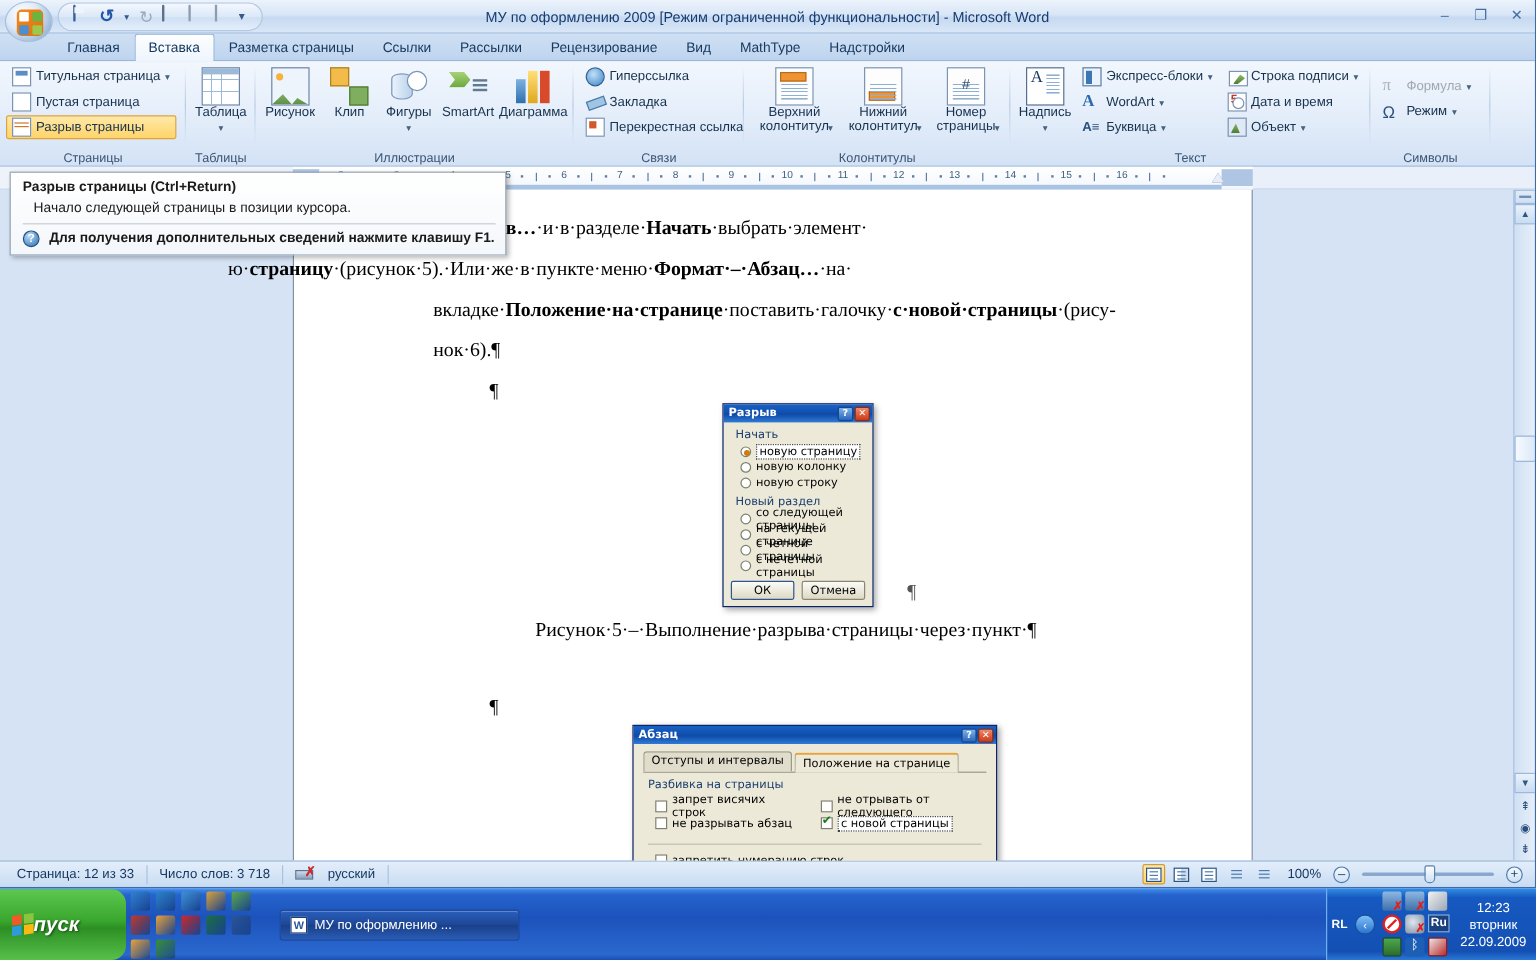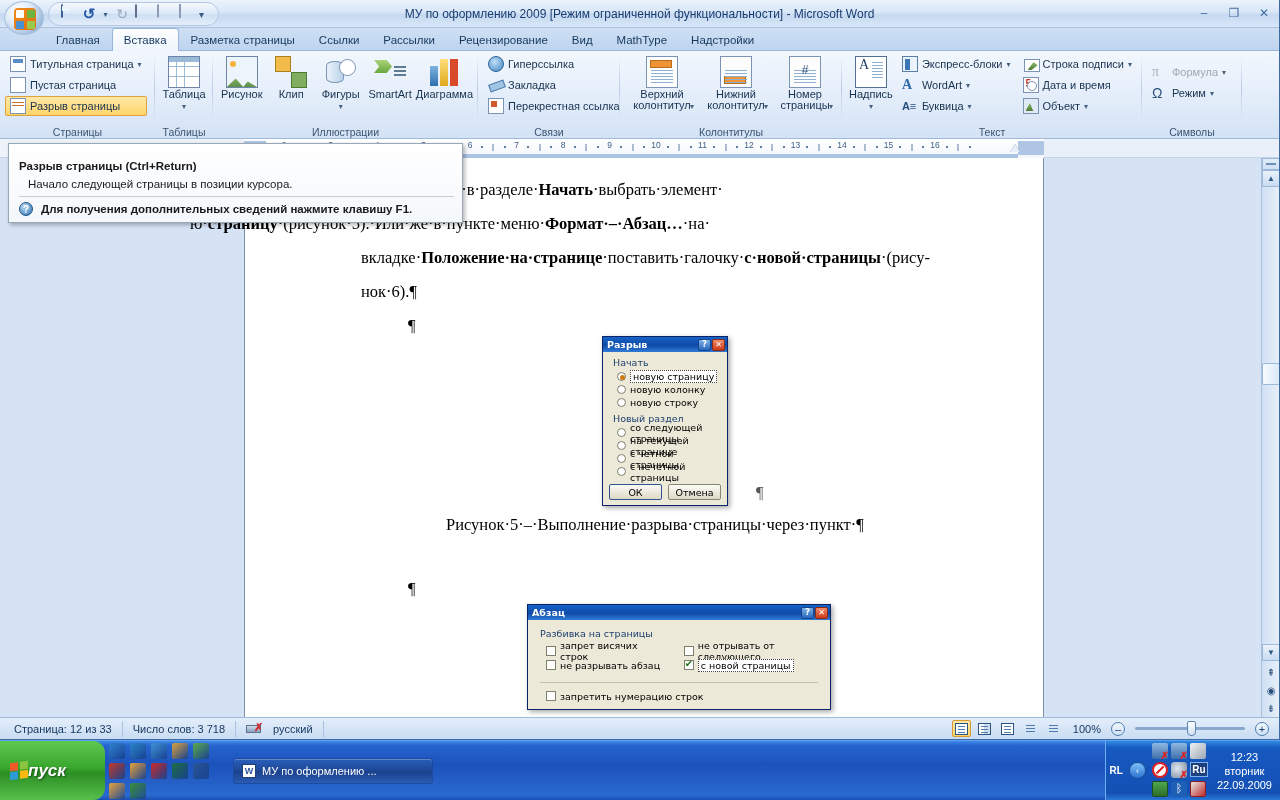--- a/index.html
+++ b/index.html
@@ -176,24 +176,24 @@
   .i-datetime{background:#fdfdfd;border:1px solid #7b93b4;}
   .i-datetime:before{content:"5";position:absolute;left:2px;top:0;font-size:10px;color:#c0392b;font-weight:bold;}
   .i-datetime:after{content:"";position:absolute;right:1px;bottom:1px;width:8px;height:8px;border-radius:50%;border:1px solid #7b93b4;background:#fff;}
   .i-object{background:#dfeaf6;border:1px solid #7b93b4;}
   .i-object:after{content:"";position:absolute;left:2px;bottom:2px;width:11px;height:9px;background:linear-gradient(to bottom,#8dbe6b,#4e7a34);clip-path:polygon(0 100%,40% 10%,70% 100%);}
   .i-formula{font-size:14px;color:#a8b0ba;line-height:16px;font-family:"Liberation Serif",serif;}
   .i-symbol{font-size:14px;color:#2a4f7c;line-height:16px;}
 
   
   .tooltip{
-    position:absolute; left:8px; top:143px; width:455px;
+    position:absolute; left:8px; top:143px; width:414px;
     background:linear-gradient(to bottom,#ffffff,#f4f7fb);
     border:1px solid #9aa7b6; box-shadow:2px 2px 4px rgba(0,0,0,.28);
-    padding:16px 8px 6px 10px; z-index:60; font-size:11.5px; color:#1a1a1a;
+    padding:6px 8px 6px 10px; z-index:60; font-size:11.5px; color:#1a1a1a;
   }
   .tt-title{ font-weight:bold; margin-bottom:6px; }
   .tt-desc{ margin:0 0 6px 9px; }
   .tt-sep{ height:1px; background:#c6cdd6; margin:3px 0 5px; }
   .tt-foot{ display:flex; align-items:center; gap:8px; font-weight:bold; }
   .tt-help{
     width:14px;height:14px;border-radius:50%;flex:none;
     background:radial-gradient(circle at 35% 30%,#bcdcf5,#2a6fb0);
     color:#fff;font-size:10px;line-height:14px;text-align:center;font-weight:bold;
     border:1px solid #1d5286;
@@ -695,20 +695,24 @@
 
       <div class="dlg" style="left:282px; top:446px; width:304px;">
         <div class="dlg-title">
           <span>Абзац</span>
           <span class="dlg-btns">
             <span class="dlg-btn dlg-q">?</span>
             <span class="dlg-btn dlg-x">✕</span>
           </span>
         </div>
         <div class="dlg-body" style="padding:6px 8px;">
+          <div class="tabs-row">
+            <div class="dtab">Отступы и интервалы</div>
+            <div class="dtab active">Положение на странице</div>
+          </div>
           <div class="grp-label" style="margin:2px 0 5px;">
             <span class="grp-line"></span><span>Разбивка на страницы</span>
           </div>
           <div style="display:flex; gap:18px; margin-left:10px;">
             <div style="width:130px;">
               <div class="chk-row">
                 <span class="chk"></span>
                 <span>запрет висячих строк</span>
               </div>
               <div class="chk-row">

